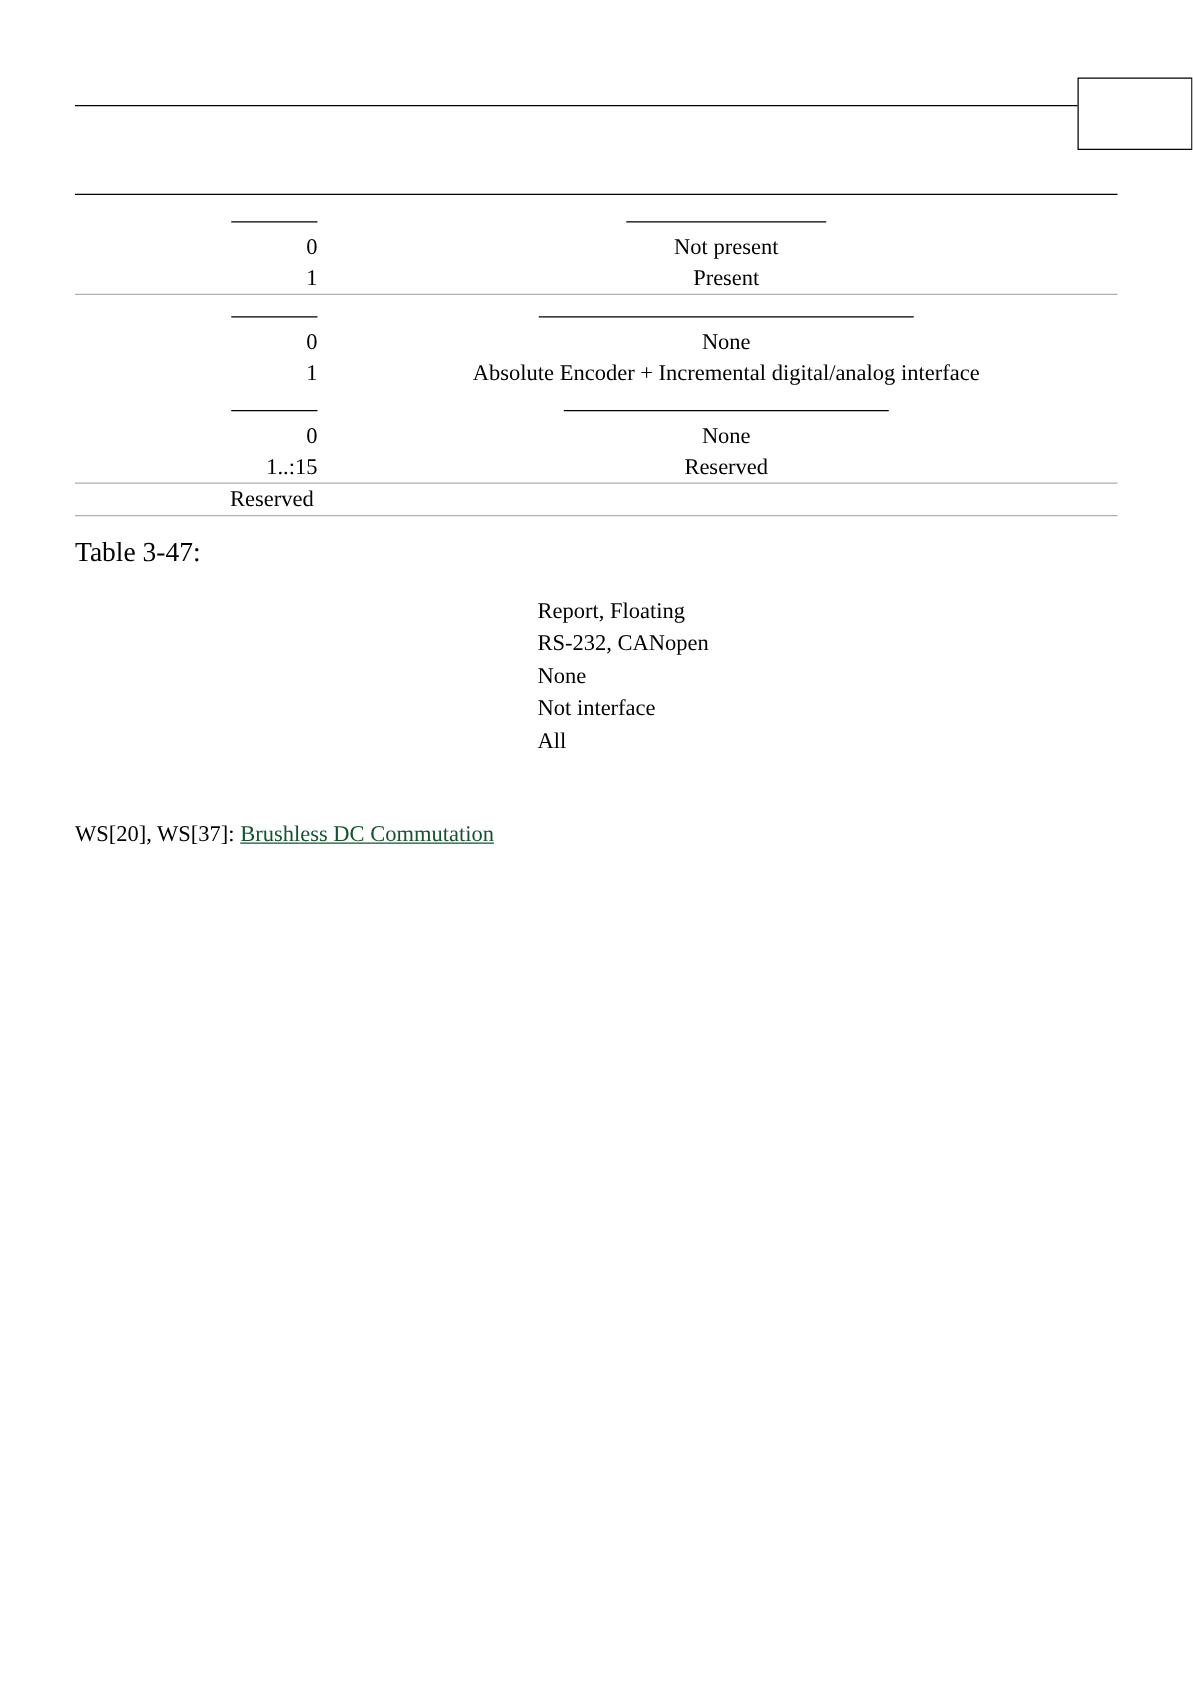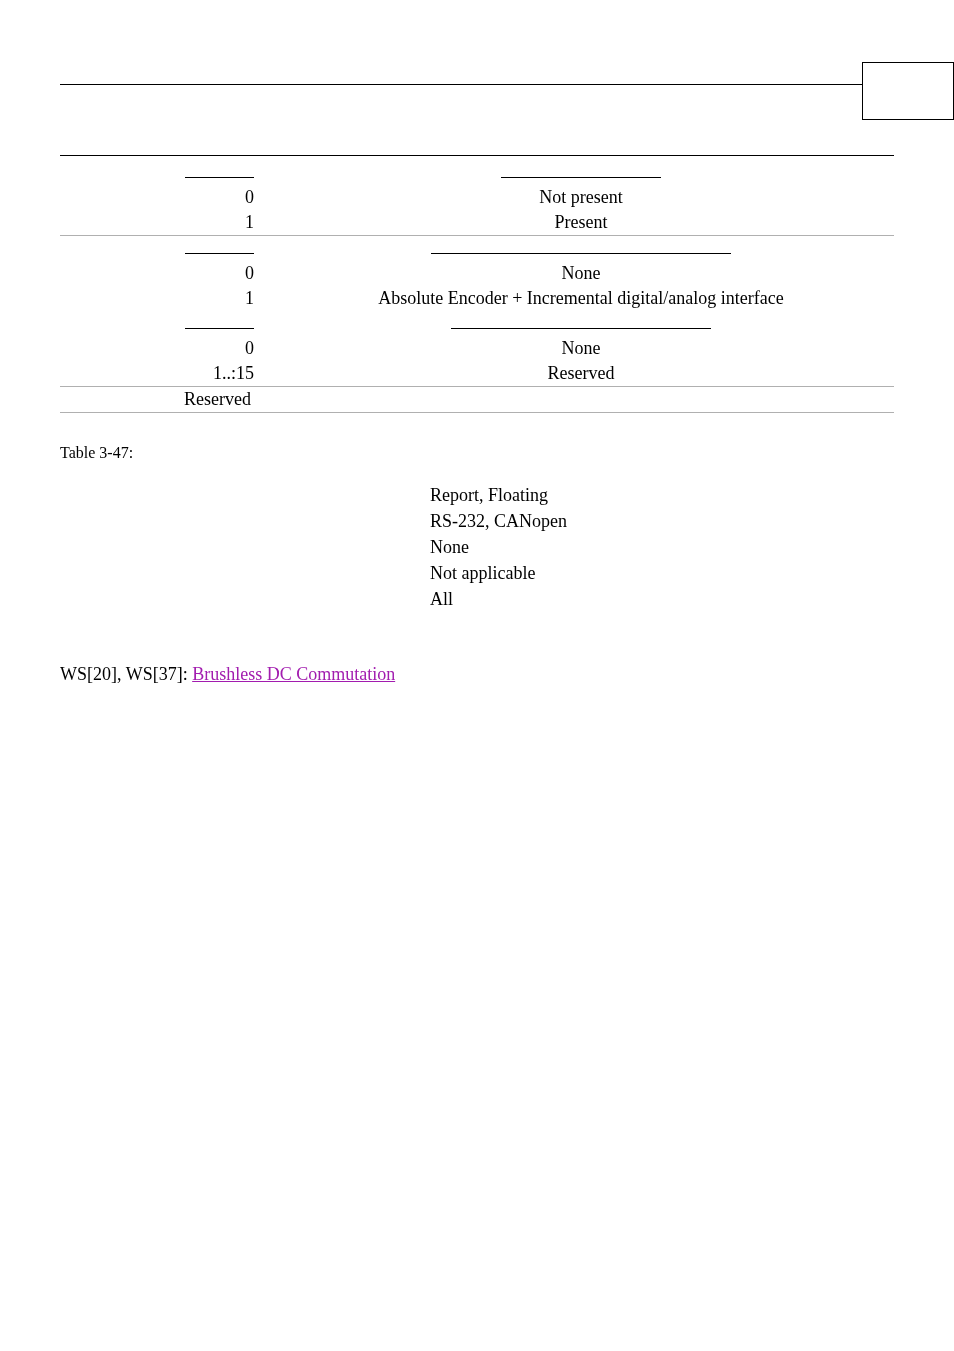--- a/index.html
+++ b/index.html
@@ -55,35 +55,35 @@
   }
   .col-val {
     width: 70px;
     text-align: right;
     padding-right: 14px !important;
   }
   .col-desc {
     text-align: center;
   }
   .capt {
-    font-size: 16px;
-    margin-top: 31px;
+    font-size: 22px;
+    margin-top: 16px;
   }
   .prop-block {
     margin-top: 20px;
     margin-left: 370px;
     font-size: 18px;
     line-height: 1.45;
   }
   .see-also {
     margin-top: 52px;
     font-size: 18px;
   }
   .see-also a {
-    color: #a21caf;
+    color: #14532d;
     text-decoration: underline;
   }
   .sub-underline-val {
     display: inline-block;
     border-bottom: 1px solid #000;
     width: 55px;
     text-align: right;
     padding-right: 14px;
     box-sizing: content-box;
   }
@@ -168,21 +168,21 @@
       </tr>
     </tbody>
       </table>
 
     <div class="capt">Table 3-47:</div>
 
     <div class="prop-block">
       <div>Report, Floating</div>
       <div>RS-232, CANopen</div>
       <div>None</div>
-      <div>Not applicable</div>
+      <div>Not interface</div>
       <div>All</div>
     </div>
 
     <div class="see-also">
       <span>WS[20], WS[37]: </span><a href="#">Brushless DC Commutation</a>
     </div>
 
   </div>
 </div>
 

